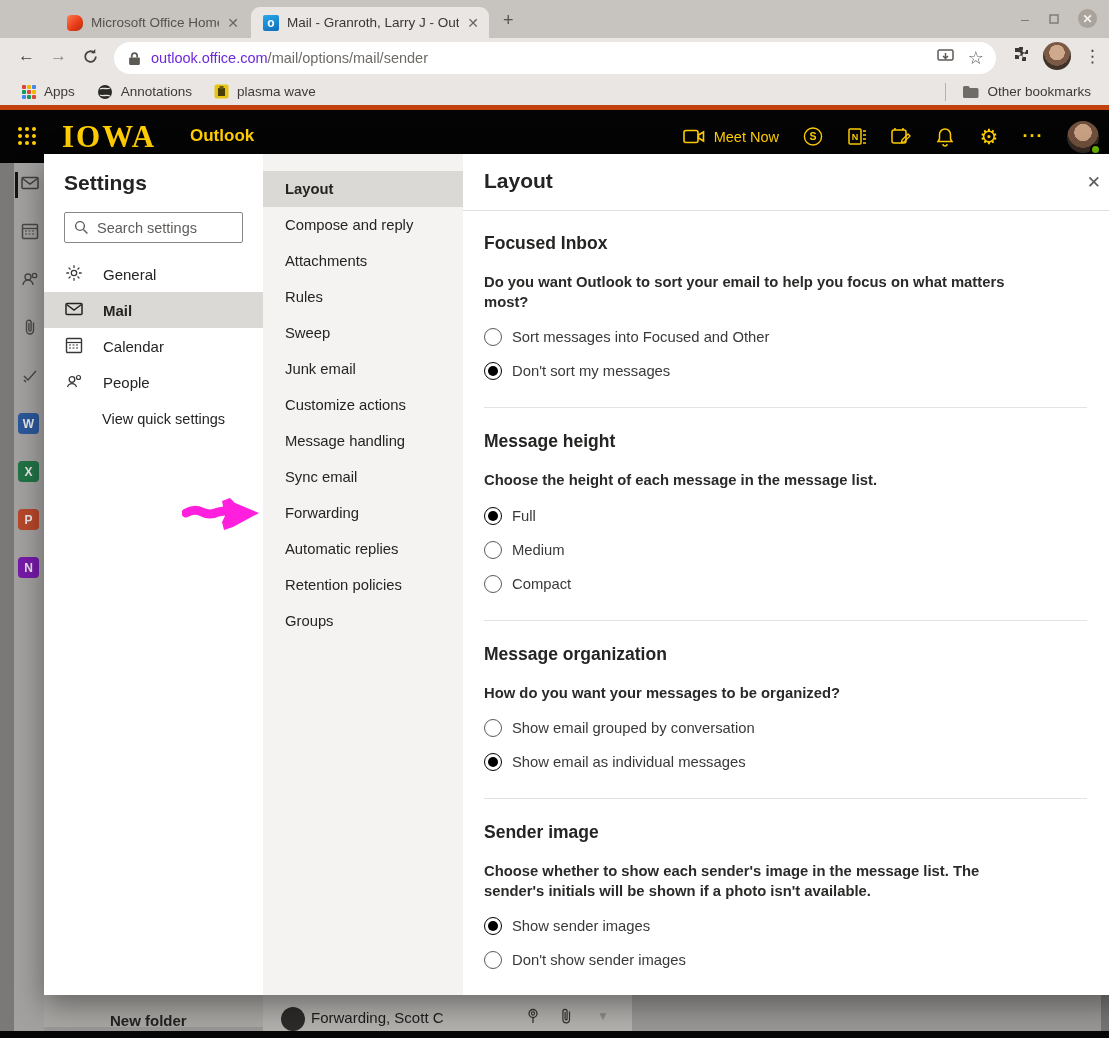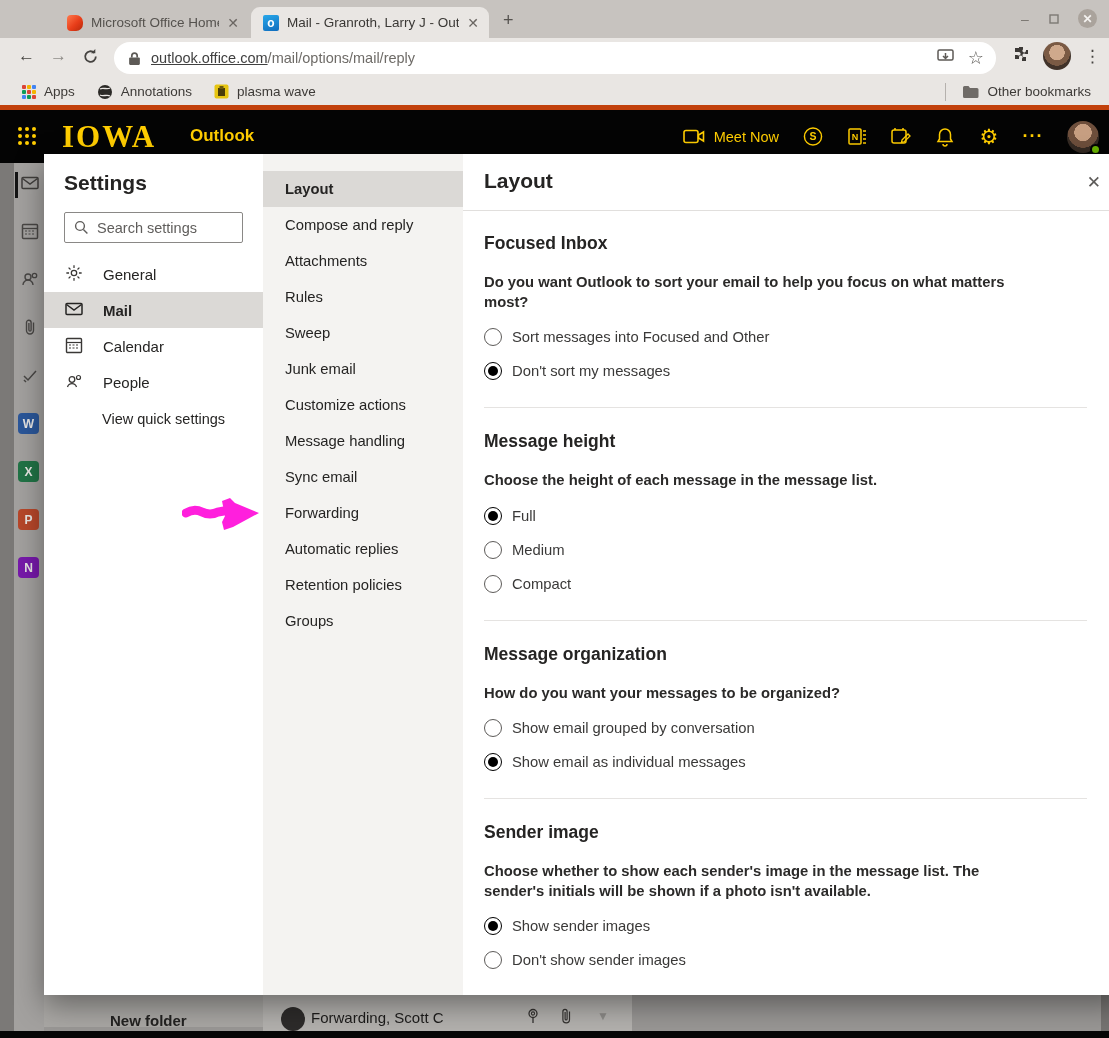--- a/index.html
+++ b/index.html
@@ -24,21 +24,21 @@
   .win-min,.win-restore { color:#7d7974; font-size:14px; width:14px; text-align:center; }
   .win-restore svg { display:block; }
   .win-close { width:19px; height:19px; border-radius:50%; background:#aaa39c; color:#f4f2f0;
                font-size:12px; display:flex; align-items:center; justify-content:center; font-weight:bold; }
 
   .toolbar { position:absolute; top:38px; left:0; width:1109px; height:40px; background:#e9e6e3; }
   .nav-ico { position:absolute; top:8px; font-size:17px; color:#454340; }
   .omnibox { position:absolute; left:114px; top:4px; width:882px; height:32px; background:#fff;
              border-radius:16px; display:flex; align-items:center; padding:0 12px 0 14px; }
   .url-text { font-size:14.5px; margin-left:10px; flex:1; white-space:nowrap; overflow:hidden; }
-  .url-domain { color:#404040;text-decoration:underline; }
+  .url-domain { color:#6d28d9; }
   .url-path { color:#6e6b67; }
   .omni-ico { color:#5d5a56; margin-left:14px; flex:none; }
   .toolbar-right { position:absolute; right:8px; top:4px; display:flex; align-items:center; gap:13px; }
   .avatar-sm { width:28px; height:28px; border-radius:50%;
       background:radial-gradient(circle at 50% 38%,#cfa98c 0 34%,#7a5a44 35% 58%,#403229 59%); }
 
   .bookmarks { position:absolute; top:78px; left:0; width:1109px; height:32px; background:#e9e6e3;
                border-bottom:5px solid #c2410c; display:flex; align-items:center; font-size:13.5px; color:#3d3a37; }
   .bm-item { display:flex; align-items:center; gap:8px; margin-left:22px; }
   .bm-grid { display:grid; grid-template-columns:repeat(3,4px); grid-gap:1px; }
@@ -165,21 +165,21 @@
     <svg width="17" height="17" viewBox="0 0 16 16">
         <path d="M13 8a5 5 0 1 1-1.5-3.5" fill="none" stroke="#454340" stroke-width="1.7"></path>
         <path d="M12.5 1v4h-4z" fill="#454340"></path>
       </svg>
   </span>
   <div class="omnibox">
     <svg width="13" height="15" viewBox="0 0 12 14">
         <rect x="1" y="6" width="10" height="7" rx="1" fill="#5d5a56"></rect>
         <path d="M3.5 6V4.5a2.5 2.5 0 0 1 5 0V6" fill="none" stroke="#5d5a56" stroke-width="1.6"></path>
       </svg>
-    <span class="url-text"><span class="url-domain">outlook.office.com</span><span class="url-path">/mail/options/mail/reply</span></span>
+    <span class="url-text"><span class="url-domain">outlook.office.com</span><span class="url-path">/mail/options/mail/sender</span></span>
     <span class="omni-ico">
       <svg width="17" height="15" viewBox="0 0 17 15">
           <rect x="1" y="1" width="15" height="10" rx="1.5" fill="none" stroke="#5d5a56" stroke-width="1.5"></rect>
           <path d="M8.5 4v5M6 7l2.5 2.5L11 7" fill="none" stroke="#5d5a56" stroke-width="1.5"></path>
         </svg>
     </span>
     <span class="omni-ico" style="font-size:18px;">☆</span>
   </div>
   <div class="toolbar-right">
     <span>

